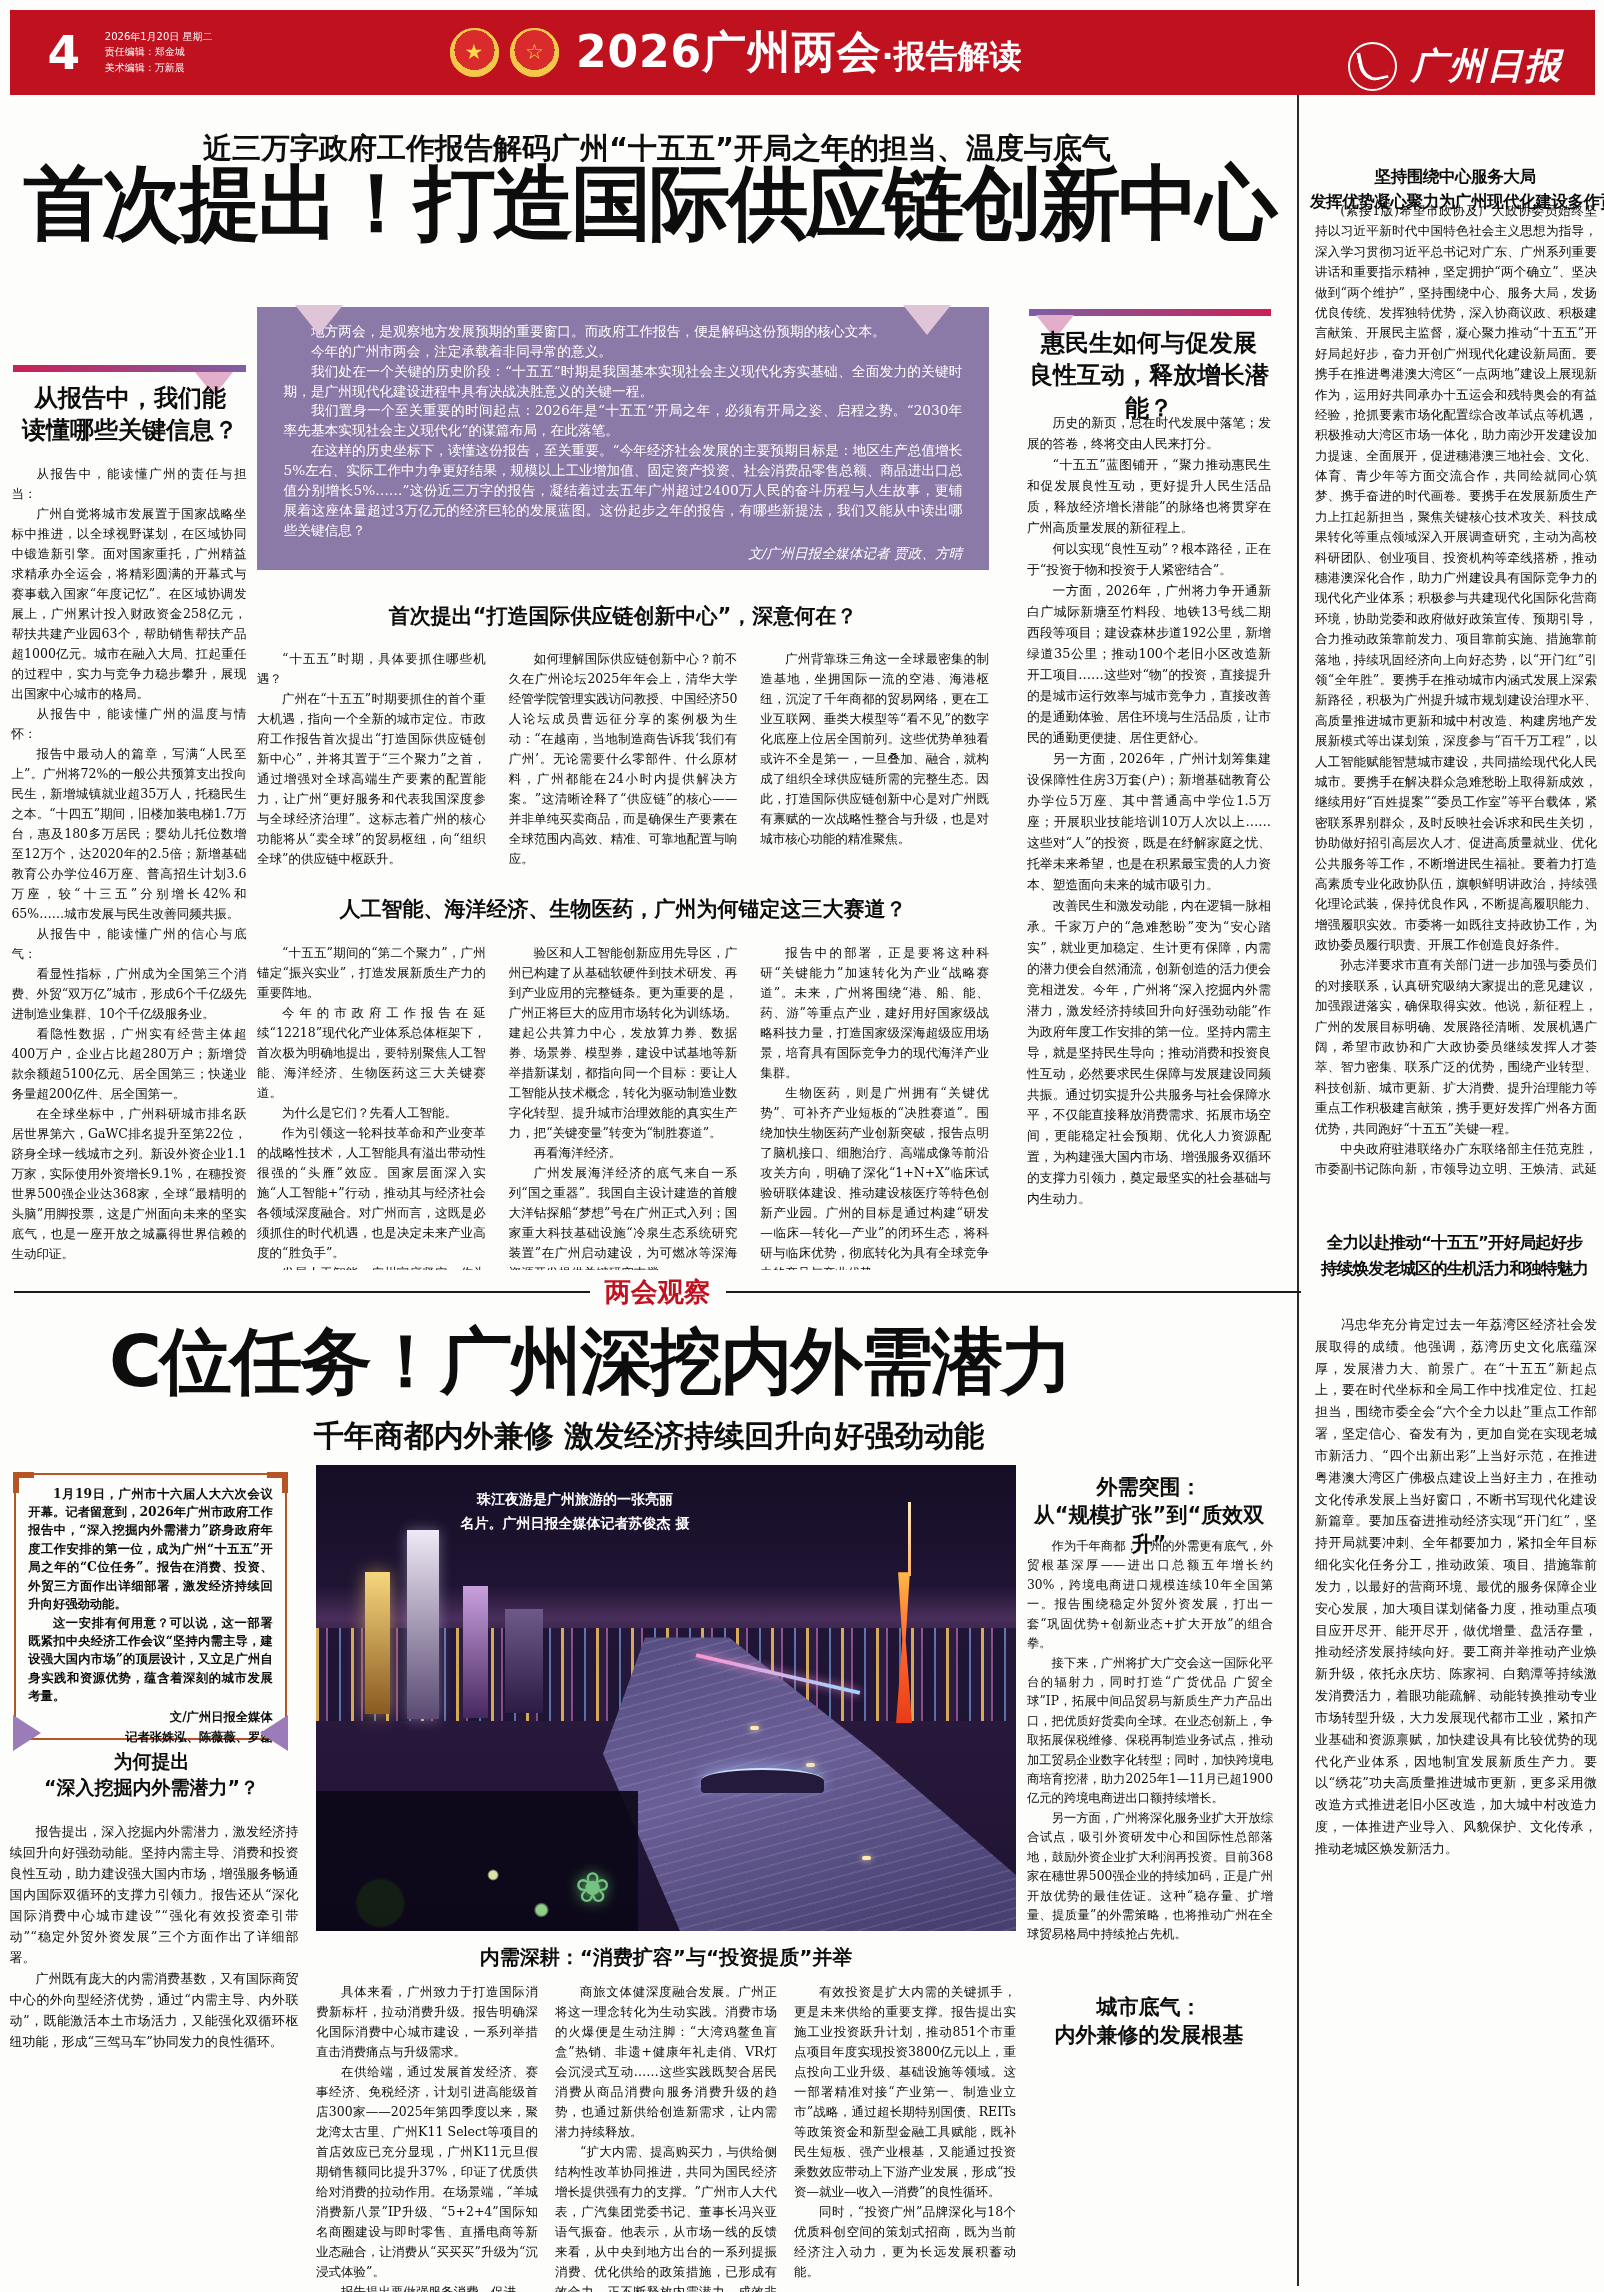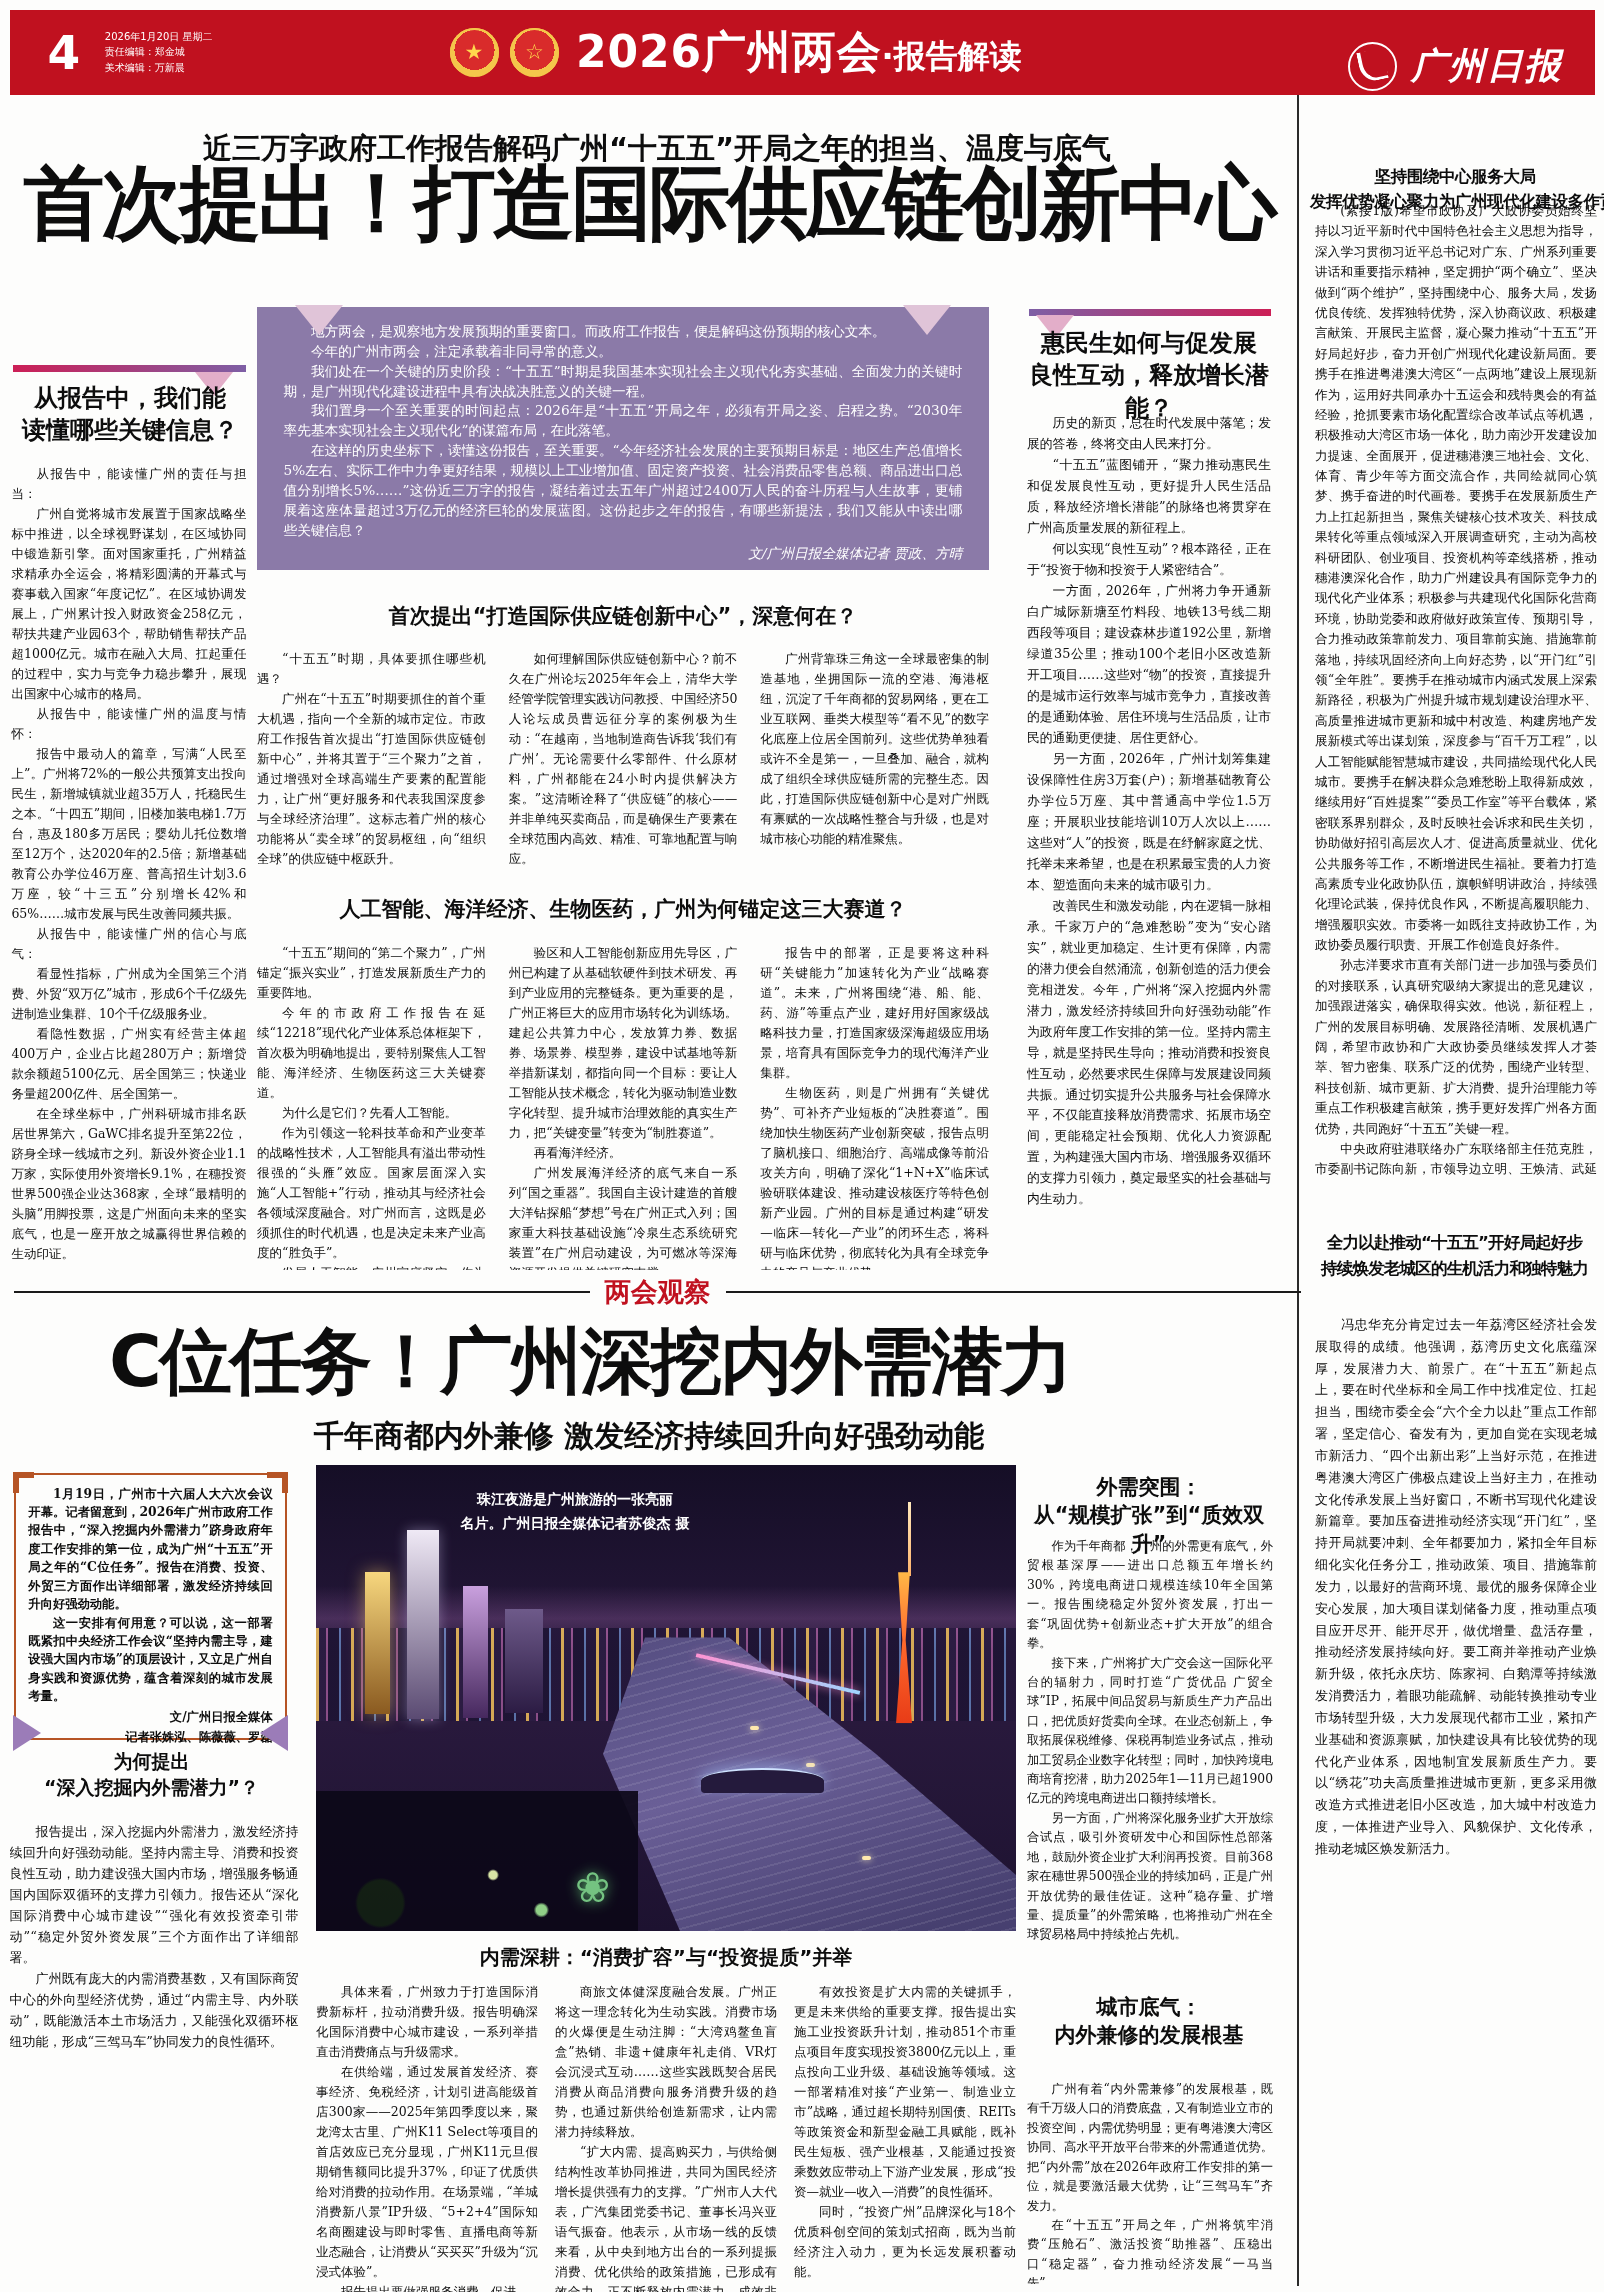--- a/index.html
+++ b/index.html
@@ -320,24 +320,20 @@
   <div class="abs body-col" id="waixu-body">
       <p>作为千年商都，广州的外需更有底气，外贸根基深厚——进出口总额五年增长约30%，跨境电商进口规模连续10年全国第一。报告围绕稳定外贸外资发展，打出一套“巩固优势+创新业态+扩大开放”的组合拳。</p>
       <p>接下来，广州将扩大广交会这一国际化平台的辐射力，同时打造“广货优品 广贸全球”IP，拓展中间品贸易与新质生产力产品出口，把优质好货卖向全球。在业态创新上，争取拓展保税维修、保税再制造业务试点，推动加工贸易企业数字化转型；同时，加快跨境电商培育挖潜，助力2025年1—11月已超1900亿元的跨境电商进出口额持续增长。</p>
       <p>另一方面，广州将深化服务业扩大开放综合试点，吸引外资研发中心和国际性总部落地，鼓励外资企业扩大利润再投资。目前368家在穗世界500强企业的持续加码，正是广州开放优势的最佳佐证。这种“稳存量、扩增量、提质量”的外需策略，也将推动广州在全球贸易格局中持续抢占先机。</p>
     </div>
 
   <div class="abs sans center col-title" id="chengshi-title">
     <div>城市底气：</div>
     <div>内外兼修的发展根基</div>
   </div>
-  <div class="abs body-col" id="chengshi-body">
-      <p>广州有着“内外需兼修”的发展根基，既有千万级人口的消费底盘，又有制造业立市的投资空间，内需优势明显；更有粤港澳大湾区协同、高水平开放平台带来的外需通道优势。把“内外需”放在2026年政府工作安排的第一位，就是要激活最大优势，让“三驾马车”齐发力。</p>
-      <p>在“十五五”开局之年，广州将筑牢消费“压舱石”、激活投资“助推器”、压稳出口“稳定器”，奋力推动经济发展“一马当先”。</p>
-    </div>
 
   <div class="abs sans center" id="rightbottom-title">
     <div>全力以赴推动“十五五”开好局起好步</div>
     <div>持续焕发老城区的生机活力和独特魅力</div>
   </div>
   <div class="abs body-col" id="rightbottom-body">
       <p>冯忠华充分肯定过去一年荔湾区经济社会发展取得的成绩。他强调，荔湾历史文化底蕴深厚，发展潜力大、前景广。在“十五五”新起点上，要在时代坐标和全局工作中找准定位、扛起担当，围绕市委全会“六个全力以赴”重点工作部署，坚定信心、奋发有为，更加自觉在实现老城市新活力、“四个出新出彩”上当好示范，在推进粤港澳大湾区广佛极点建设上当好主力，在推动文化传承发展上当好窗口，不断书写现代化建设新篇章。要加压奋进推动经济实现“开门红”，坚持开局就要冲刺、全年都要加力，紧扣全年目标细化实化任务分工，推动政策、项目、措施靠前发力，以最好的营商环境、最优的服务保障企业安心发展，加大项目谋划储备力度，推动重点项目应开尽开、能开尽开，做优增量、盘活存量，推动经济发展持续向好。要工商并举推动产业焕新升级，依托永庆坊、陈家祠、白鹅潭等持续激发消费活力，着眼功能疏解、动能转换推动专业市场转型升级，大力发展现代都市工业，紧扣产业基础和资源禀赋，加快建设具有比较优势的现代化产业体系，因地制宜发展新质生产力。要以“绣花”功夫高质量推进城市更新，更多采用微改造方式推进老旧小区改造，加大城中村改造力度，一体推进产业导入、风貌保护、文化传承，推动老城区焕发新活力。</p>
     </div>
 
 </div>

